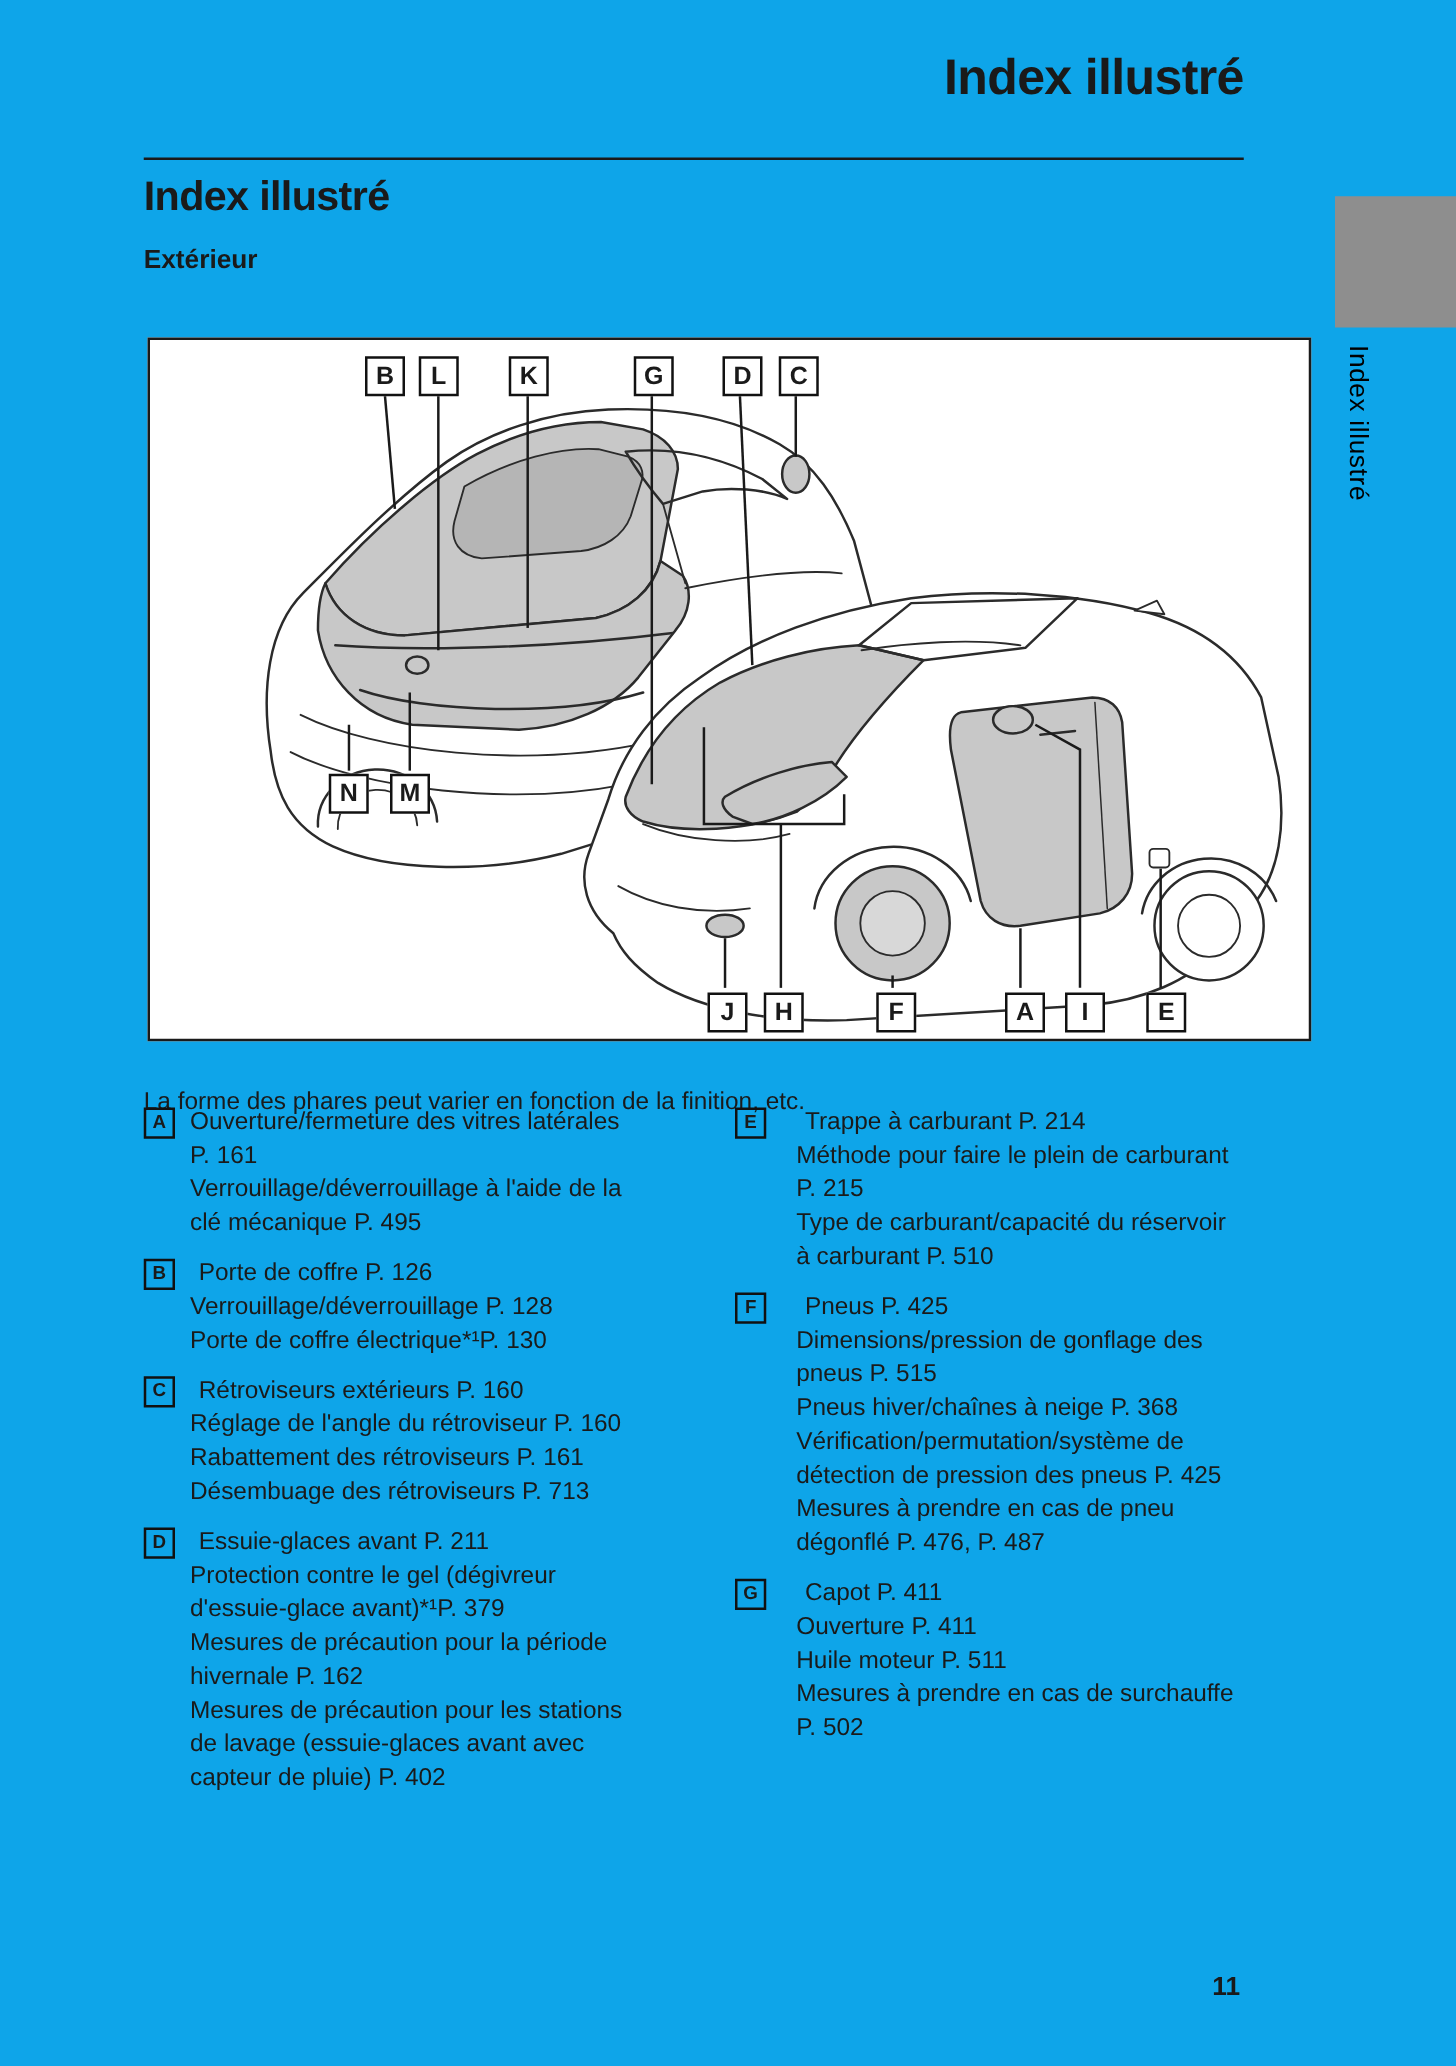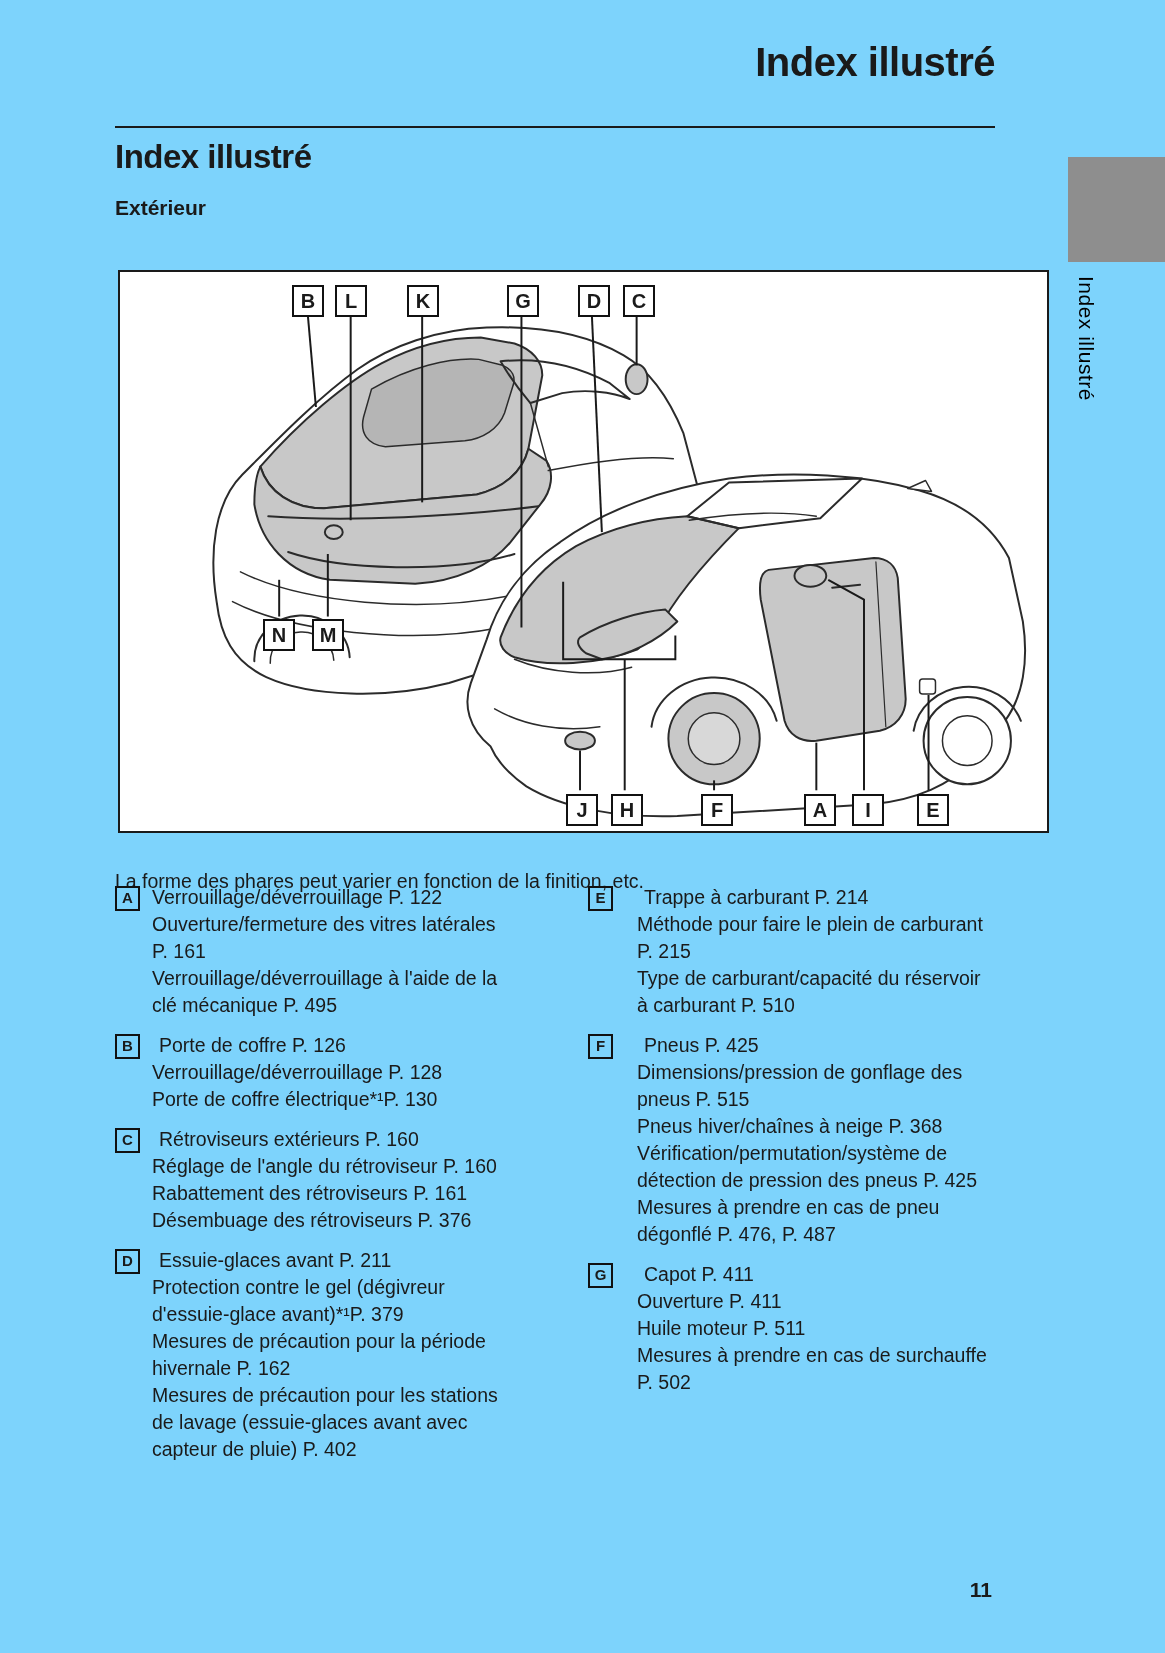--- a/index.html
+++ b/index.html
@@ -1,18 +1,18 @@
 <!DOCTYPE html>
 <html><head>
 <meta charset="utf-8">
 <style>
   html,body{margin:0;padding:0;background:#e9e9e9;}
   .page{
     position:relative;width:1165px;height:1653px;margin:0 auto;
-    background:#7dd3fc;color:#1a1a1a;overflow:hidden;
+    background:#0ea5e9;color:#1a1a1a;overflow:hidden;
     font-family:"Liberation Sans","DejaVu Sans",sans-serif;
   }
   .doc-title{
     position:absolute;top:40px;left:115px;width:880px;
     text-align:right;font-size:40px;font-weight:bold;letter-spacing:-.5px;
   }
   .header-rule{position:absolute;top:126px;left:115px;width:880px;height:2px;background:#1a1a1a;}
   .chapter-tab{position:absolute;left:1068px;top:157px;width:97px;height:105px;background:#8e8e8e;}
   .tab-label{
     position:absolute;left:1074px;top:276px;height:170px;
@@ -141,42 +141,41 @@
   </div>
 
   <div class="phares-note">La forme des phares peut varier en fonction de la finition, etc.</div>
 
   <div class="index-columns">
     <div class="idx-col left">
 
       <div class="idx-item">
         <span class="letter-badge">A</span>
         <div class="idx-body">
-          <div>Verrouillage/déverrouillage P. 122</div>
           <div>Ouverture/fermeture des vitres latérales P. 161</div>
           <div>Verrouillage/déverrouillage à l'aide de la clé mécanique P. 495</div>
         </div>
       </div>
 
       <div class="idx-item">
         <span class="letter-badge">B</span>
         <div class="idx-body">
           <div class="idx-title">Porte de coffre P. 126</div>
           <div>Verrouillage/déverrouillage P. 128</div>
           <div>Porte de coffre électrique*¹P. 130</div>
         </div>
       </div>
 
       <div class="idx-item">
         <span class="letter-badge">C</span>
         <div class="idx-body">
           <div class="idx-title">Rétroviseurs extérieurs P. 160</div>
           <div>Réglage de l'angle du rétroviseur P. 160</div>
           <div>Rabattement des rétroviseurs P. 161</div>
-          <div>Désembuage des rétroviseurs P. 376</div>
+          <div>Désembuage des rétroviseurs P. 713</div>
         </div>
       </div>
 
       <div class="idx-item">
         <span class="letter-badge">D</span>
         <div class="idx-body">
           <div class="idx-title">Essuie-glaces avant P. 211</div>
           <div>Protection contre le gel (dégivreur d'essuie-glace avant)*¹P. 379</div>
           <div>Mesures de précaution pour la période hivernale P. 162</div>
           <div>Mesures de précaution pour les stations de lavage (essuie-glaces avant avec capteur de pluie) P. 402</div>

